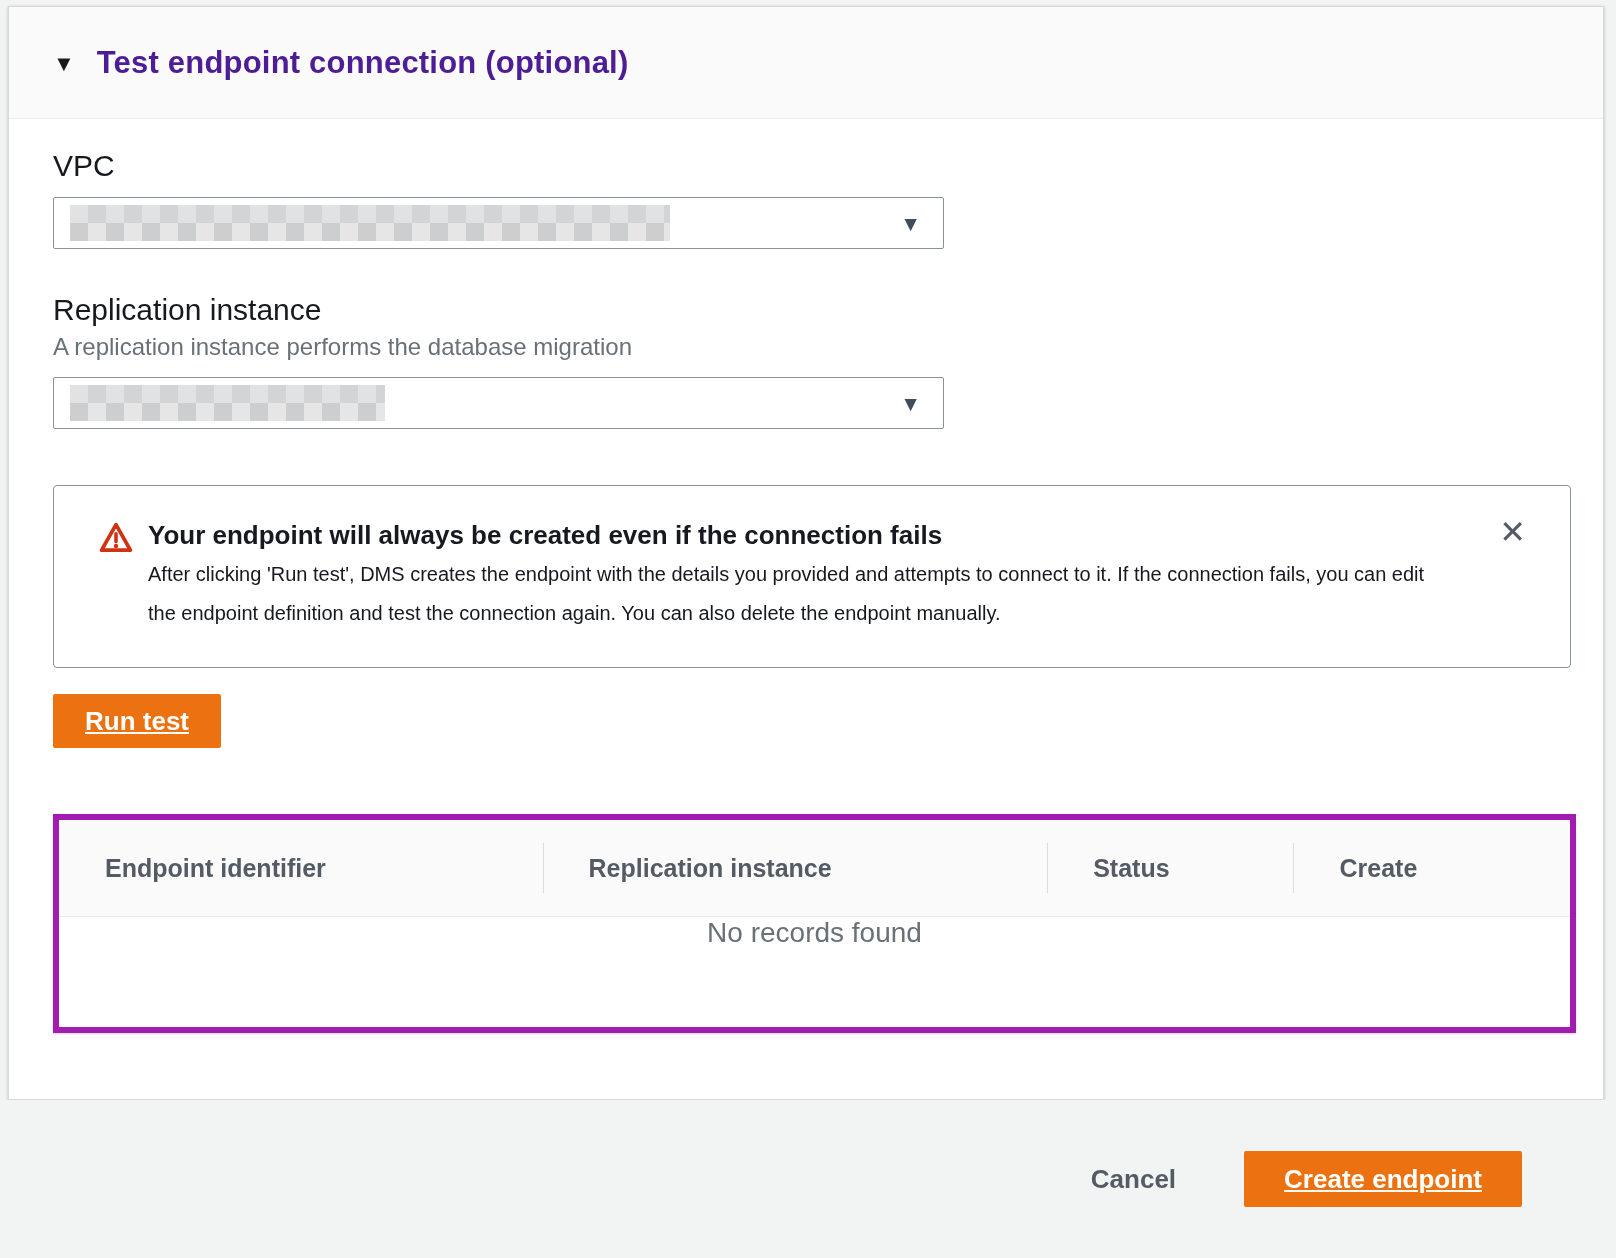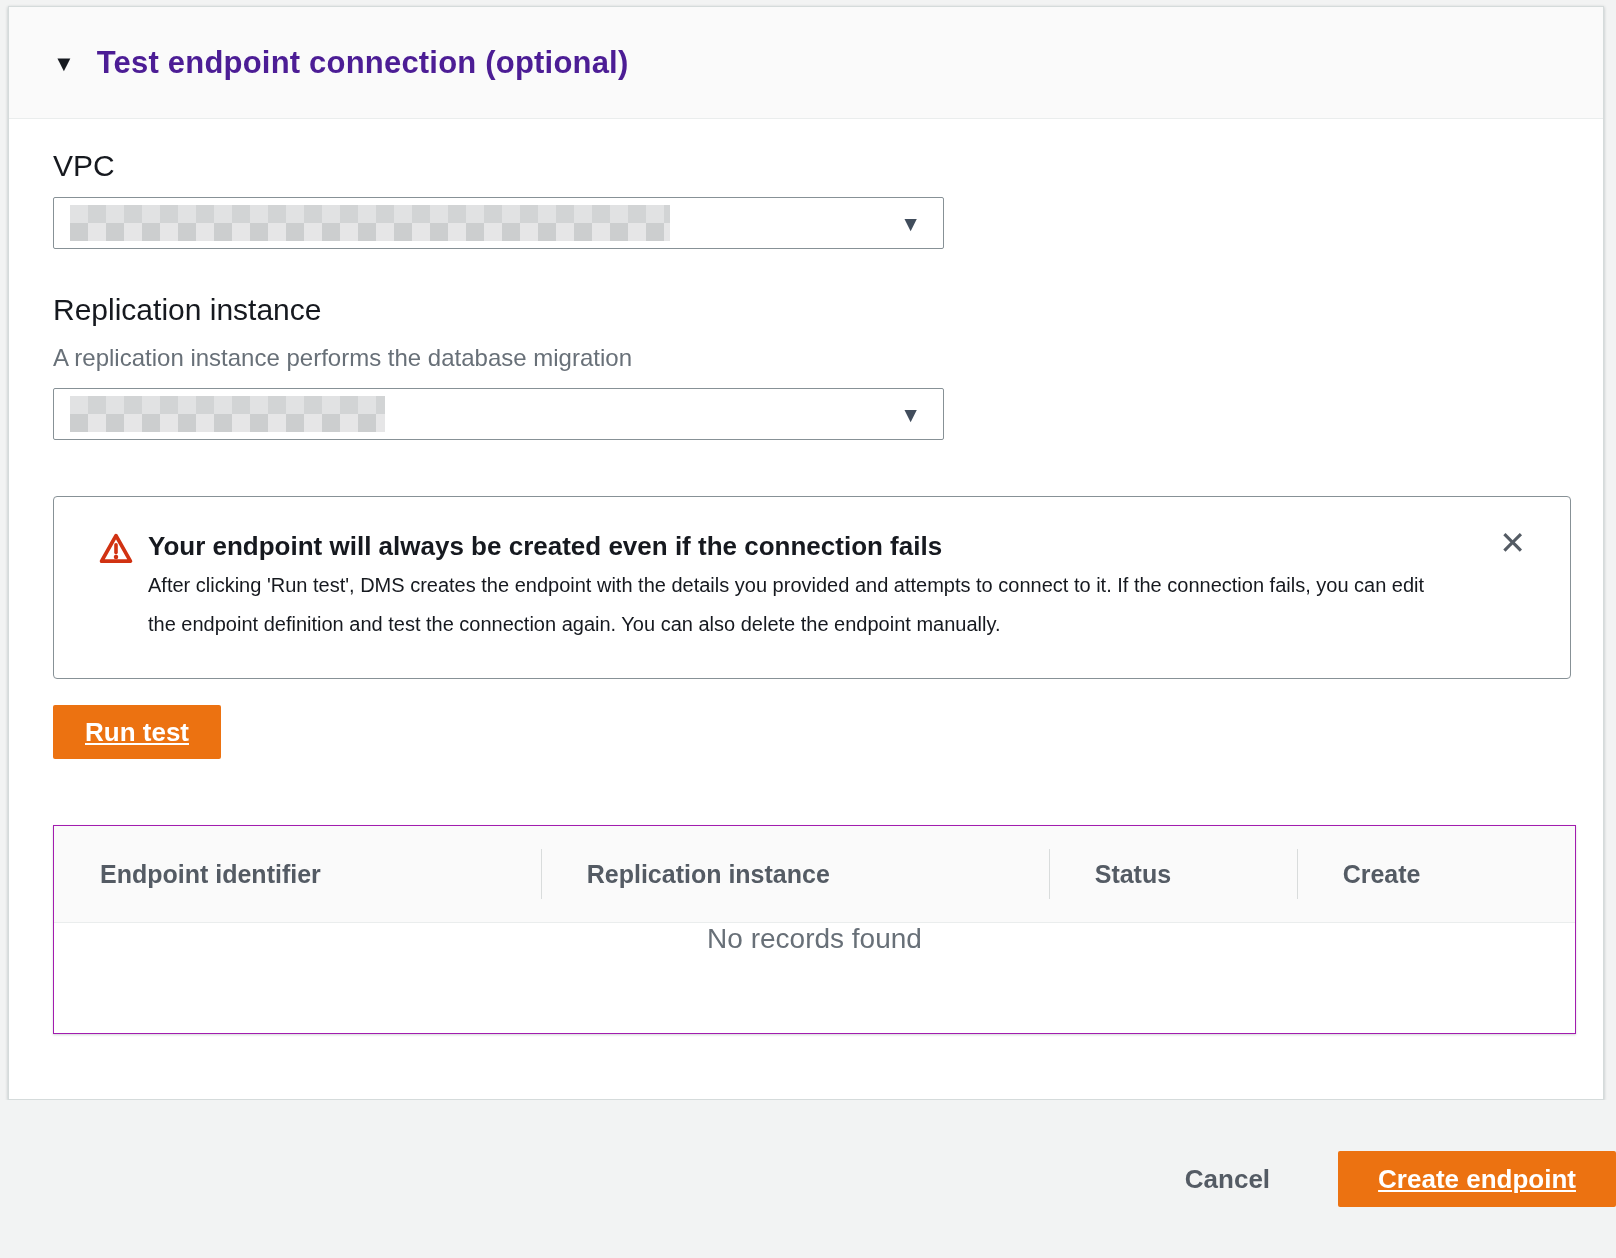--- a/index.html
+++ b/index.html
@@ -33,21 +33,21 @@
     font-size: 22px; color: #16191f;
     margin-right: 22px; line-height: 1;
     transform: translateY(1px);
   }
   .card-title { font-size: 31px; font-weight: bold; color: #4c1d95; letter-spacing: 0.2px; }
 
   .card-body { padding: 32px 42px 0 44px; }
 
   
   .field-label { font-size: 30px; color: #16191f; line-height: 30px; }
-  .field-desc  { font-size: 24px; color: #687078; line-height: 28px; margin-top: 19px; }
+  .field-desc  { font-size: 24px; color: #687078; line-height: 28px; margin-top: 8px; }
   .group-ri { margin-top: 46px; }
 
   .select {
     width: 891px; height: 52px; margin-top: 16px;
     background: #fff;
     border: 1px solid #879196; border-radius: 2px;
     display: flex; align-items: center; justify-content: space-between;
     padding: 0 22px 0 16px;
     cursor: pointer;
   }
@@ -92,21 +92,21 @@
     height: 54px; padding: 0 32px;
     cursor: pointer;
     text-decoration: underline;
   }
   .run-test { margin-top: 26px; }
 
   
   .table {
     margin-top: 66px;
     width: 1523px;
-    border: 1px solid #a21caf;
+    border: 6px solid #a21caf;
     box-shadow: 0 1px 2px rgba(0,28,36,0.18);
     background: #6d28d9;
   }
   .thead {
     display: flex; align-items: center;
     height: 97px;
     background: #fafafa;
     border-bottom: 1px solid #eaeded;
   }
   .th {
@@ -127,21 +127,21 @@
     display: flex; align-items: flex-start; justify-content: center;
   }
   .empty-msg { font-size: 28px; color: #687078; }
 
   
   .footer {
     position: absolute; left: 0; top: 1100px;
     width: 1616px; height: 158px;
     background: #f2f3f3;
     display: flex; align-items: center; justify-content: flex-end;
-    gap: 62px;
+    padding-right: 94px; gap: 62px;
   }
   .cancel-btn {
     background: none; border: none; cursor: pointer;
     font-family: "Liberation Sans", sans-serif;
     font-size: 26px; font-weight: bold; color: #545b64;
   }
   .create-btn { height: 56px; padding: 0 40px; }
 </style>
 </head>
 <body>

